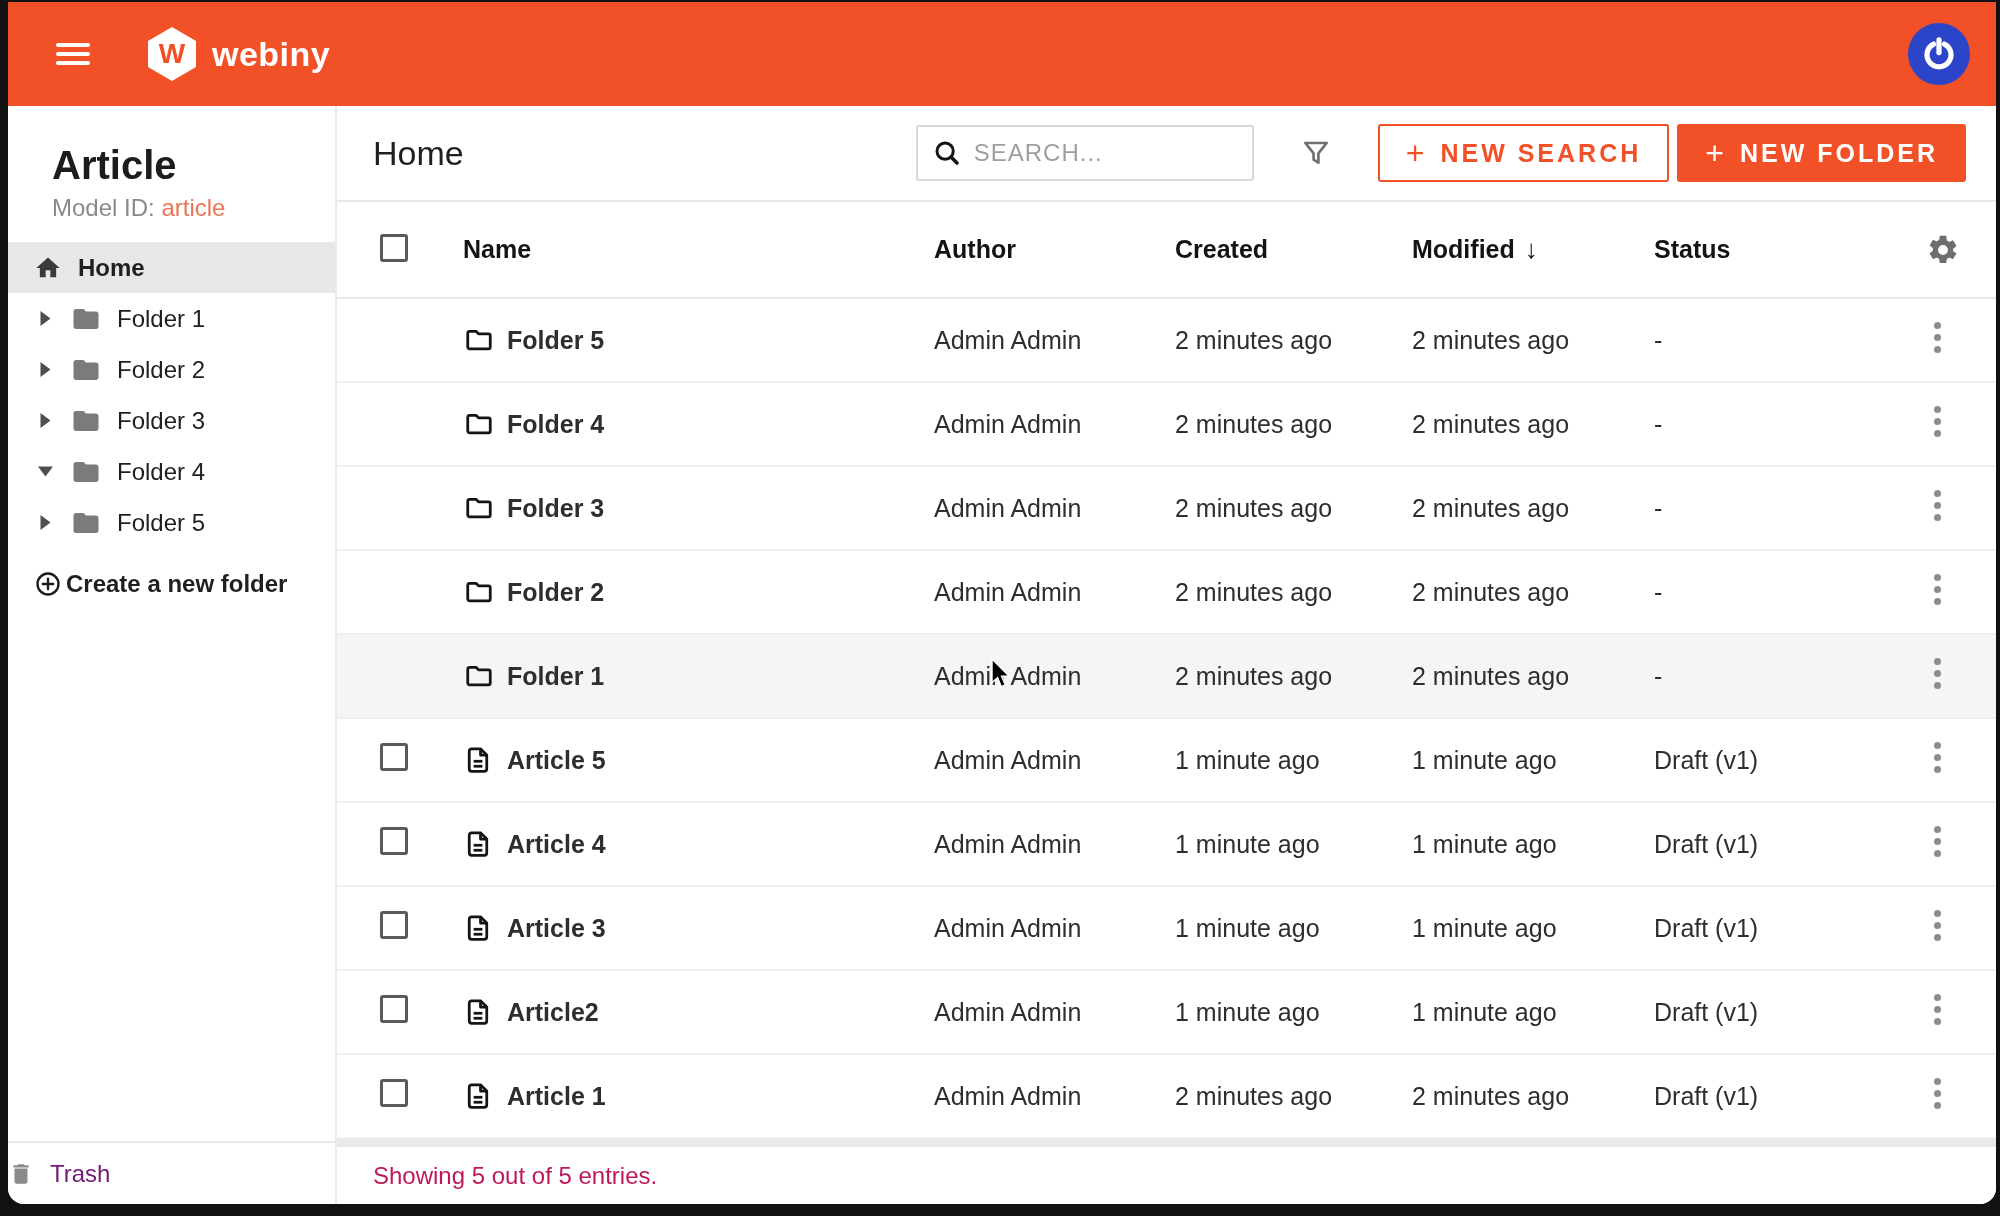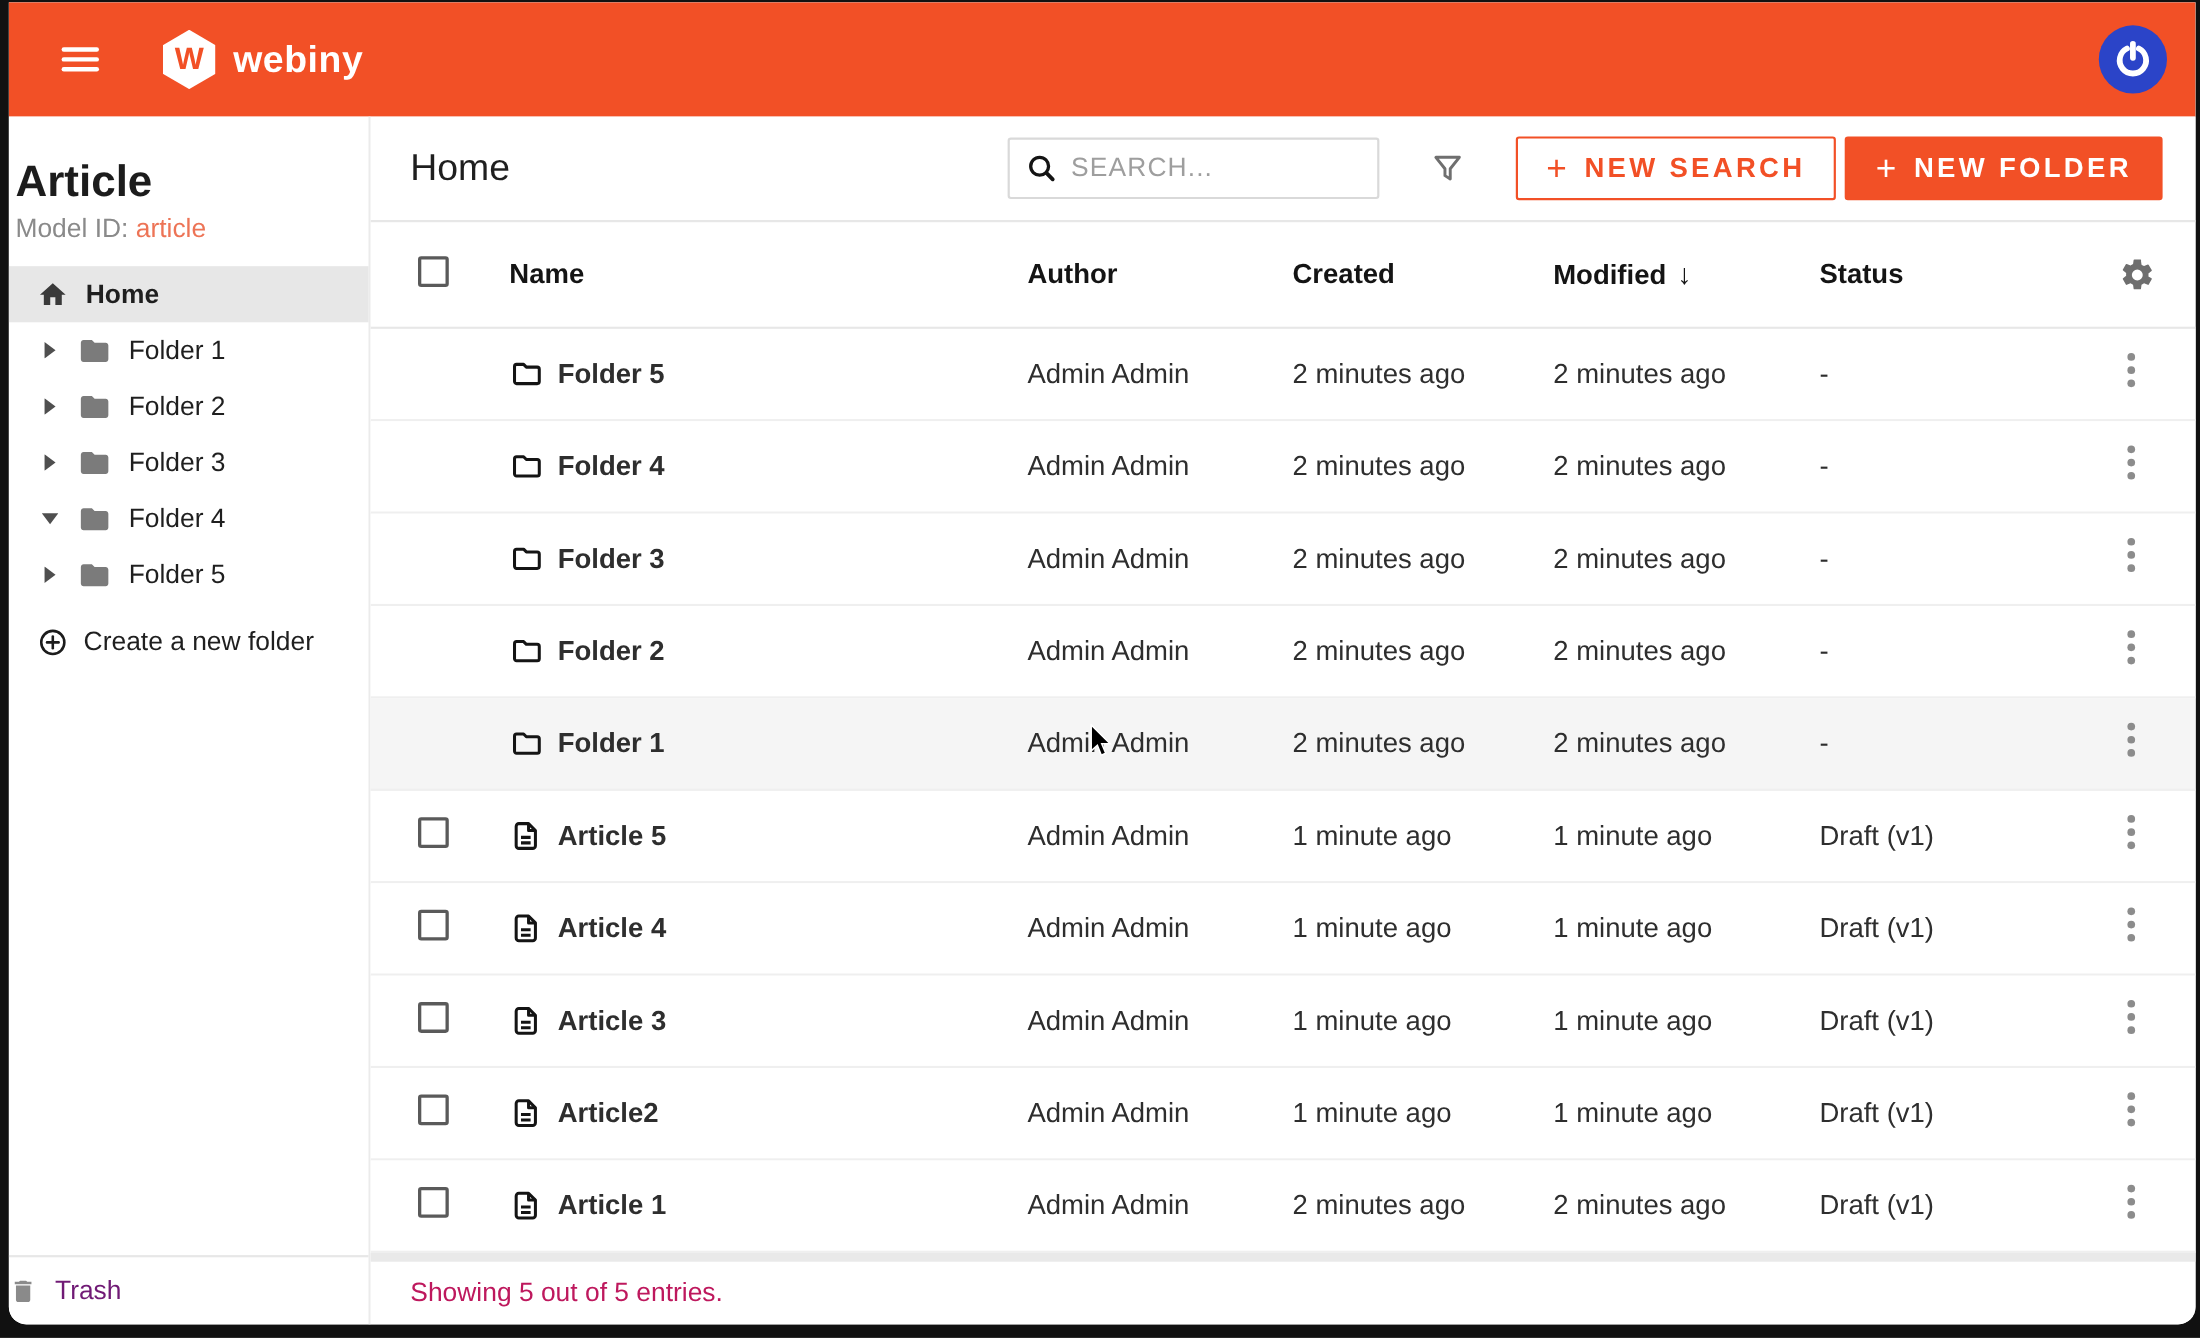--- a/index.html
+++ b/index.html
@@ -20,33 +20,33 @@
   .hex span { color:#f25026; font-size:28px; font-weight:800; }
   .brand { color:#fff; font-size:34px; font-weight:700; letter-spacing:.5px; }
   .avatar { margin-left:auto; width:62px; height:62px; border-radius:50%; background:#2b44c8;
             display:flex; align-items:center; justify-content:center; cursor:pointer; }
 
   
   .bodyrow { flex:1; display:flex; min-height:0; }
 
   
   .sidebar { width:329px; flex:0 0 329px; border-right:2px solid #ebebeb; display:flex; flex-direction:column; background:#fff; }
-  .side-head { padding:36px 16px 14px 6px; }
+  .side-head { padding:36px 16px 14px 16px;margin-left:28px; }
   .side-title { font-size:40px; font-weight:600; color:#1c1c1c; line-height:1.15; }
   .side-model { font-size:24px; color:#8a8a8a; margin-top:6px; }
   .side-model .accent { color:#ed7456; }
   .s-item { height:51px; display:flex; align-items:center; font-size:24px; color:#1f1f1f; cursor:pointer; }
   .home-item { background:#e7e7e7; padding-left:26px; gap:16px; font-weight:700; margin-top:6px; }
   .folder-item { padding-left:30px; }
   .folder-item .chev { flex:0 0 15px; }
   .folder-item .chev-down { display:none; }
   .folder-item.expanded .chev-down { display:block; }
   .folder-item svg.tree-folder { margin-left:18px; }
   .folder-item .s-label { margin-left:16px; }
-  .create-item { margin-top:10px; padding-left:26px; gap:14px; font-weight:400; }
+  .create-item { margin-top:10px; padding-left:26px; gap:4px; font-weight:700; }
   .trash-item { margin-top:auto; height:63px; flex:0 0 63px; border-top:2px solid #e7e7e7; gap:16px; color:#701a75; }
 
   
   .main { flex:1; display:flex; flex-direction:column; min-width:0; background:#fff; }
   .content-header { height:96px; flex:0 0 96px; border-bottom:2px solid #e7e7e7;
                     display:flex; align-items:center; padding:0 30px 0 36px; }
   .page-title { font-size:34px; font-weight:400; color:#1f1f1f; }
   .searchbox { margin-left:auto; width:338px; height:56px; border:2px solid #d9d9d9; border-radius:3px;
                display:flex; align-items:center; padding:0 14px; gap:12px; background:#fff; }
   .searchbox input { border:none; outline:none; flex:1; font-family:inherit; font-size:24px;

